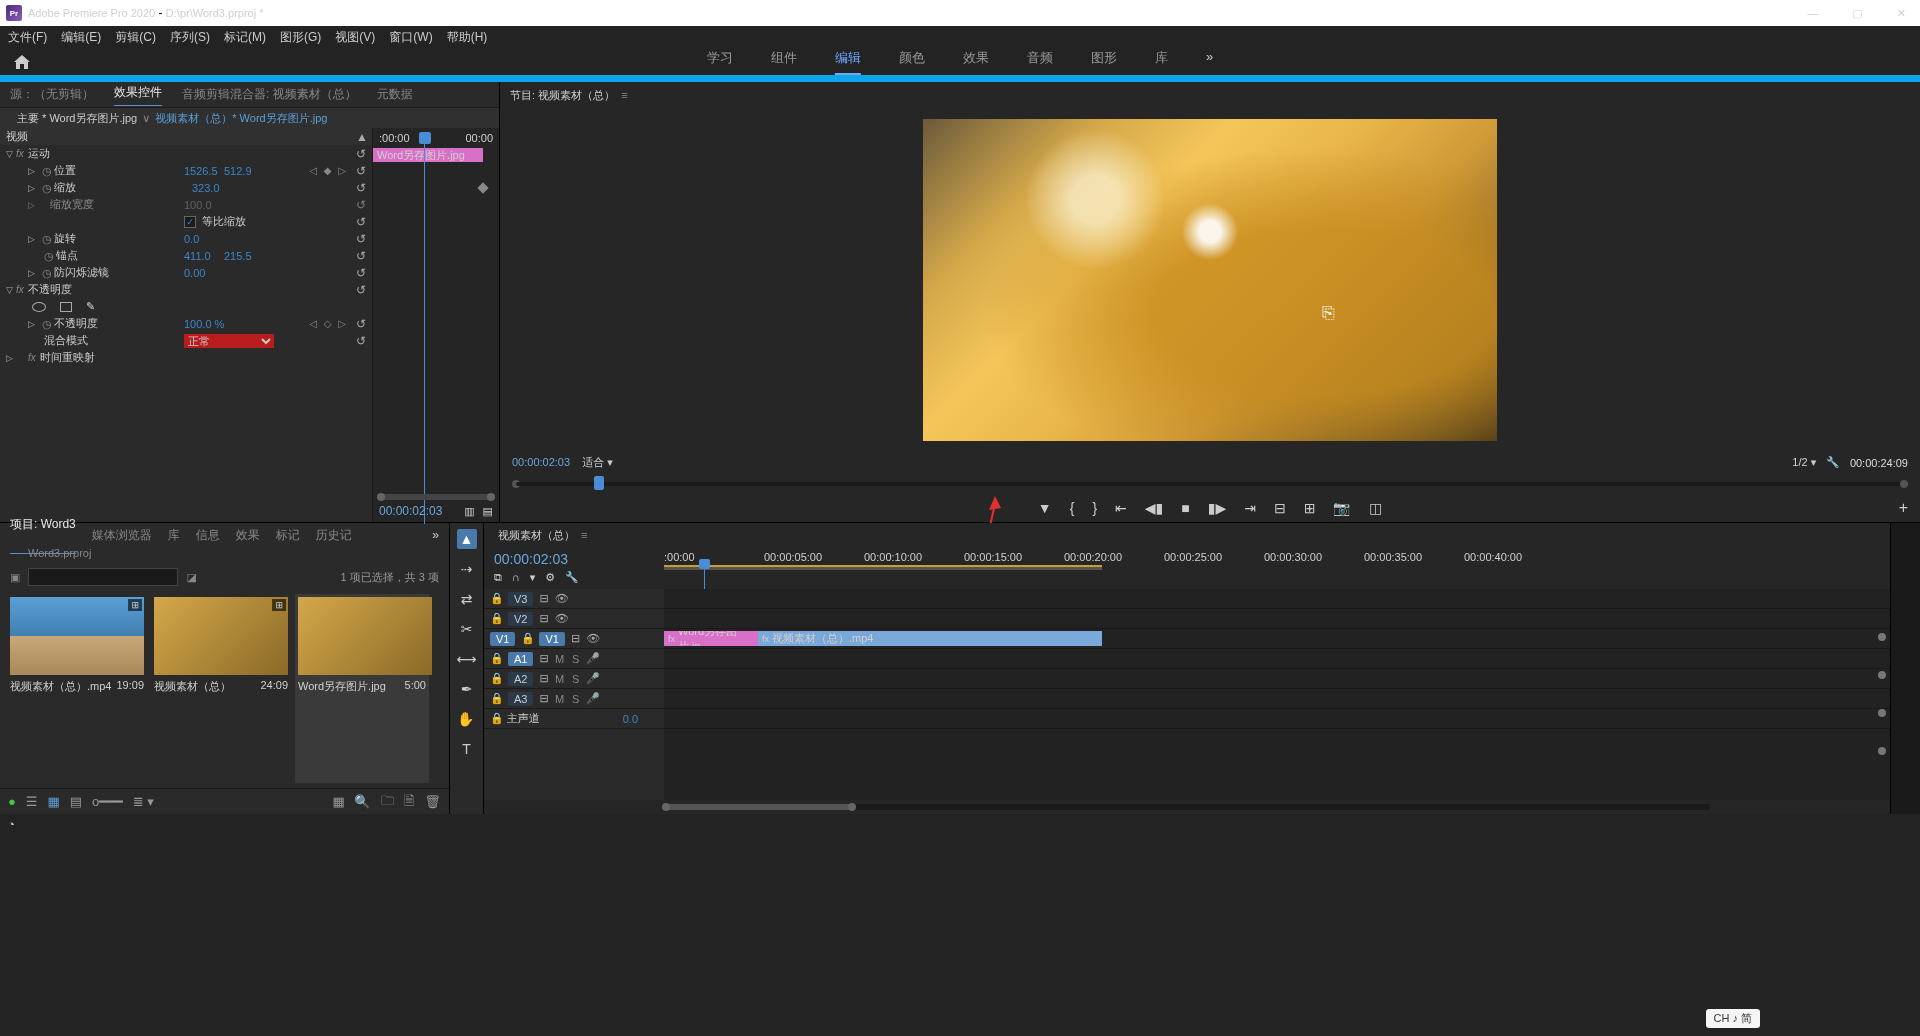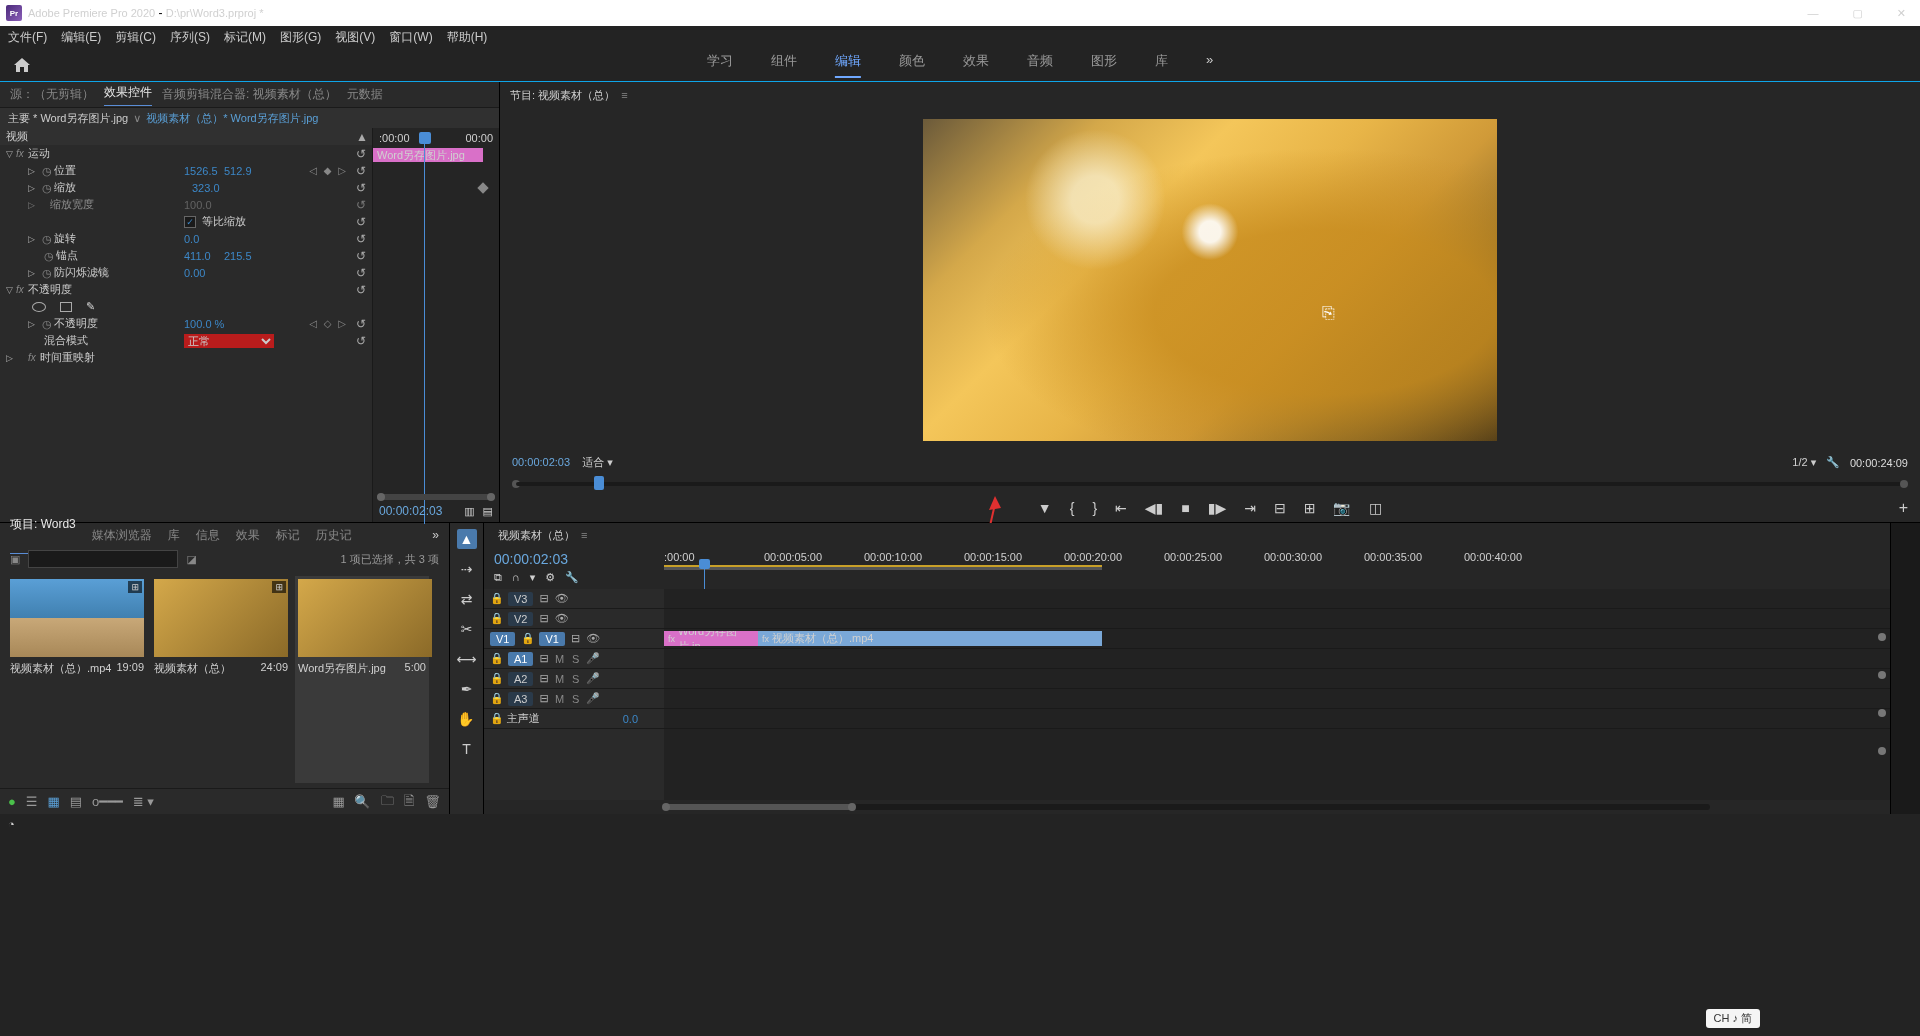--- a/index.html
+++ b/index.html
@@ -4,33 +4,33 @@
 <style>
 *{margin:0;padding:0;box-sizing:border-box;font-family:"Microsoft YaHei",Arial,sans-serif;font-size:11px;color:#d0d0d0;user-select:none}
 body{background:#232323;width:1920px;height:1036px;overflow:hidden;position:relative}
 .titlebar{height:26px;background:#fff;display:flex;align-items:center;padding:0 6px;color:#000}
 .titlebar .logo{width:16px;height:16px;background:linear-gradient(135deg,#4b2a7a,#8b5fb9);border-radius:2px;margin-right:6px;display:flex;align-items:center;justify-content:center;color:#fff;font-weight:bold;font-size:8px}
 .titlebar .title{color:#000;font-size:12px}
 .titlebar .winbtns{margin-left:auto;display:flex;gap:18px;font-size:14px;color:#333}
 .titlebar .winbtns span{cursor:pointer;padding:0 8px}
 .menubar{height:22px;background:#232323;display:flex;align-items:center;padding:0 8px;gap:14px}
 .menubar span{font-size:12px;color:#ccc;cursor:pointer}
-.workspacebar{height:34px;background:#232323;border-bottom:1px solid #0ea5e9;display:flex;align-items:center;position:relative}
+.workspacebar{height:34px;background:#232323;border-bottom:7px solid #0ea5e9;display:flex;align-items:center;position:relative}
 .home-icon{width:20px;height:18px;margin-left:12px;position:relative}
 .home-icon svg{fill:#ccc}
 .workspace-tabs{position:absolute;left:50%;transform:translateX(-50%);display:flex;gap:38px}
 .workspace-tabs span{color:#999;cursor:pointer;font-size:13px}
 .workspace-tabs span.active{color:#6fa8ff;border-bottom:2px solid #6fa8ff;padding-bottom:6px}
 .workspace-tabs .overflow{color:#ccc}
 .main-row{display:flex;height:440px}
 .left-panel{width:500px;border-right:1px solid #000;background:#2a2a2a;display:flex;flex-direction:column}
-.left-tabs{height:26px;display:flex;align-items:center;gap:10px;padding:0 10px;border-bottom:1px solid #1a1a1a}
+.left-tabs{height:26px;display:flex;align-items:center;gap:20px;padding:0 10px;border-bottom:1px solid #1a1a1a}
 .left-tabs span{color:#888;font-size:12px;cursor:pointer}
 .left-tabs span.active{color:#e8e8e8;border-bottom:1px solid #5a8dd6;padding-bottom:4px}
-.effect-header{height:20px;display:flex;align-items:center;padding:0 8px;font-size:11px;color:#ccc;background:#303030}
+.effect-header{height:20px;display:flex;align-items:center;padding:0 17px;font-size:11px;color:#ccc;background:#303030}
 .effect-header .src{color:#ccc}
 .effect-header .clip{color:#5a9fd6}
 .effect-header .caret{margin:0 5px;color:#888}
 .effect-body{flex:1;display:flex}
 .props{width:372px;background:#2a2a2a}
 .prop-row{height:17px;display:flex;align-items:center;padding:0 6px;position:relative}
 .prop-row .arrow{width:10px;color:#aaa;font-size:9px;cursor:pointer}
 .prop-row .fx{width:12px;font-size:10px;color:#888;font-style:italic}
 .prop-row .lbl{color:#ccc;cursor:pointer}
 .prop-row .kf{margin-left:4px;width:12px;height:12px;display:inline-block;color:#888}
@@ -371,20 +371,21 @@
     <div class="proj-tabs">
       <span class="active">项目: Word3</span>
       <span>媒体浏览器</span>
       <span>库</span>
       <span>信息</span>
       <span>效果</span>
       <span>标记</span>
       <span>历史记</span>
       <span class="overflow">»</span>
     </div>
+    <div class="proj-sub">Word3.prproj</div>
     <div class="proj-search">
       <span style="color:#888">▣</span>
       <input placeholder="" style="">
       <span class="filter">◪</span>
       <span class="status">1 项已选择，共 3 项</span>
     </div>
     <div class="bins">
       <div class="bin">
         <div class="thumb t1">
             <span class="badge">⊞</span>

